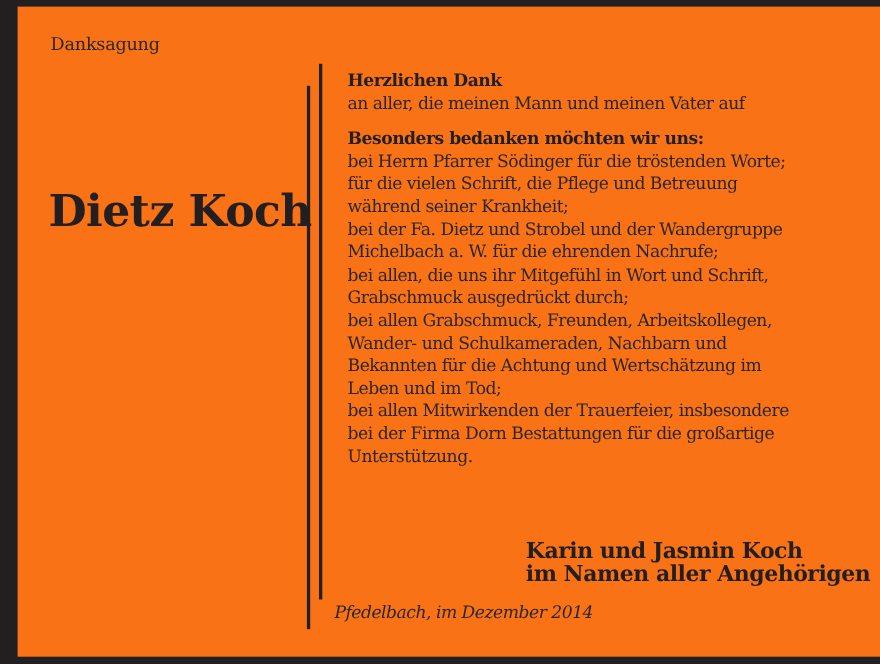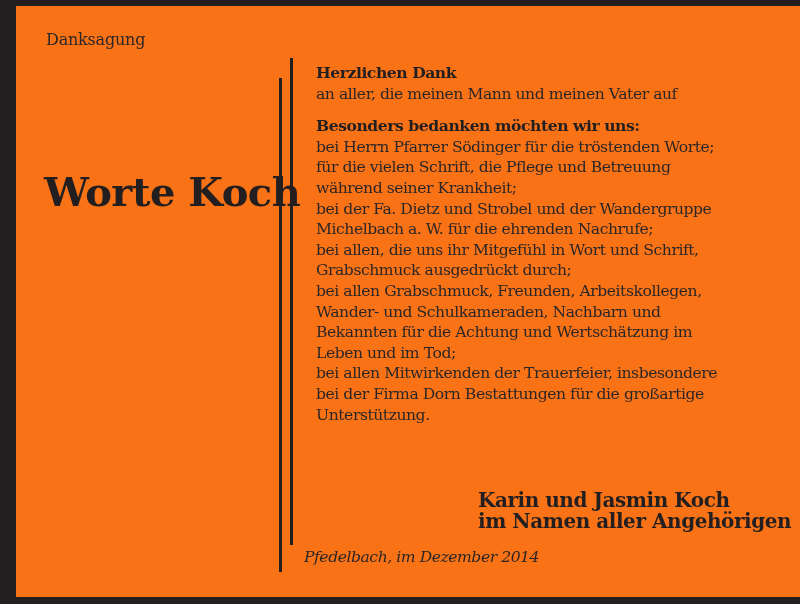--- a/index.html
+++ b/index.html
@@ -57,21 +57,21 @@
       letter-spacing: -0.45px;
       color: #2a2627;
       font-style: italic;
     }
   </style>
 </head>
 <body>
 
 <div class="card">
   <div class="label-top">Danksagung</div>
-  <div class="name">Worte Koch</div>
+  <div class="name">Dietz Koch</div>
 
   <div class="vline left"></div>
   <div class="vline right"></div>
 
   <div class="body">
     <span class="line bold">Herzlichen Dank</span>
     <span class="line">an aller, die meinen Mann und meinen Vater auf</span>
     <div class="gap"></div>
     <span class="line bold">Besonders bedanken möchten wir uns:</span>
     <span class="line">bei Herrn Pfarrer Södinger für die tröstenden Worte;</span>

